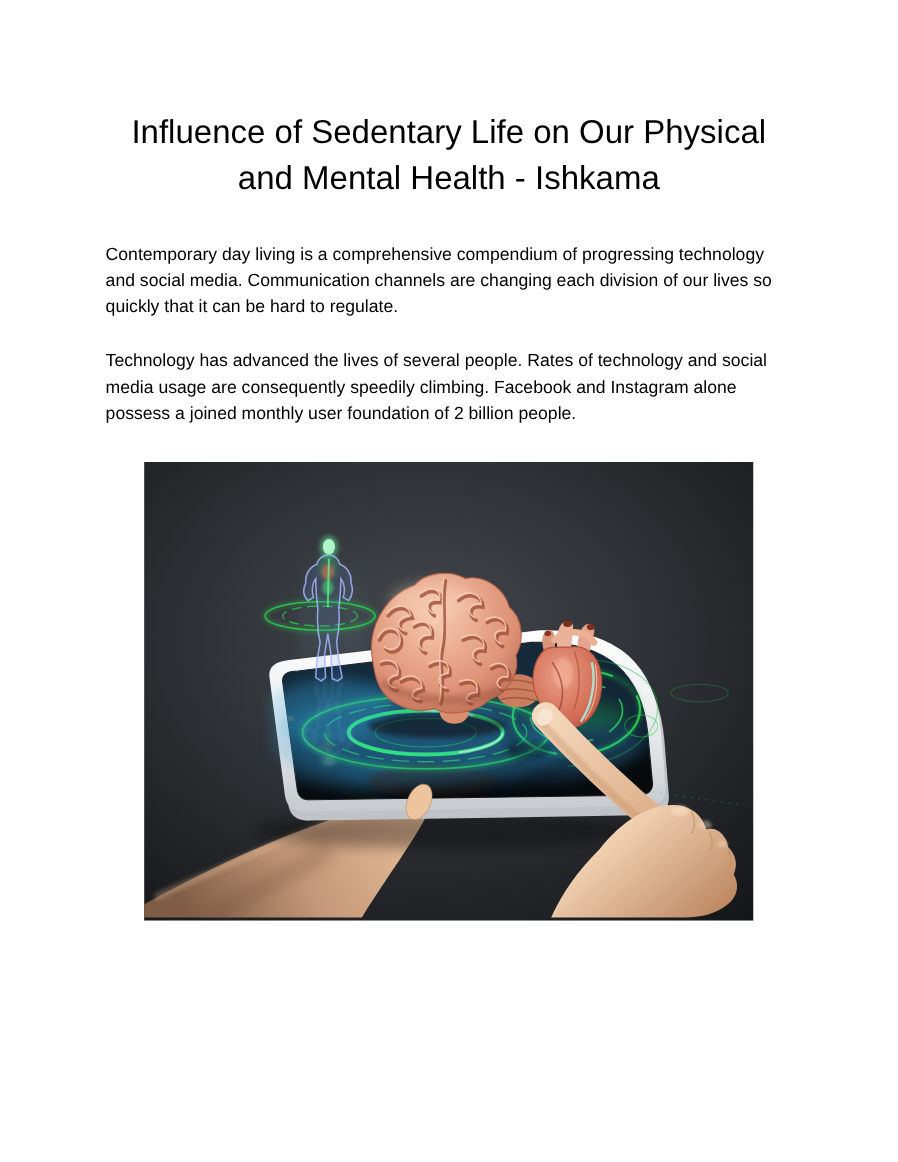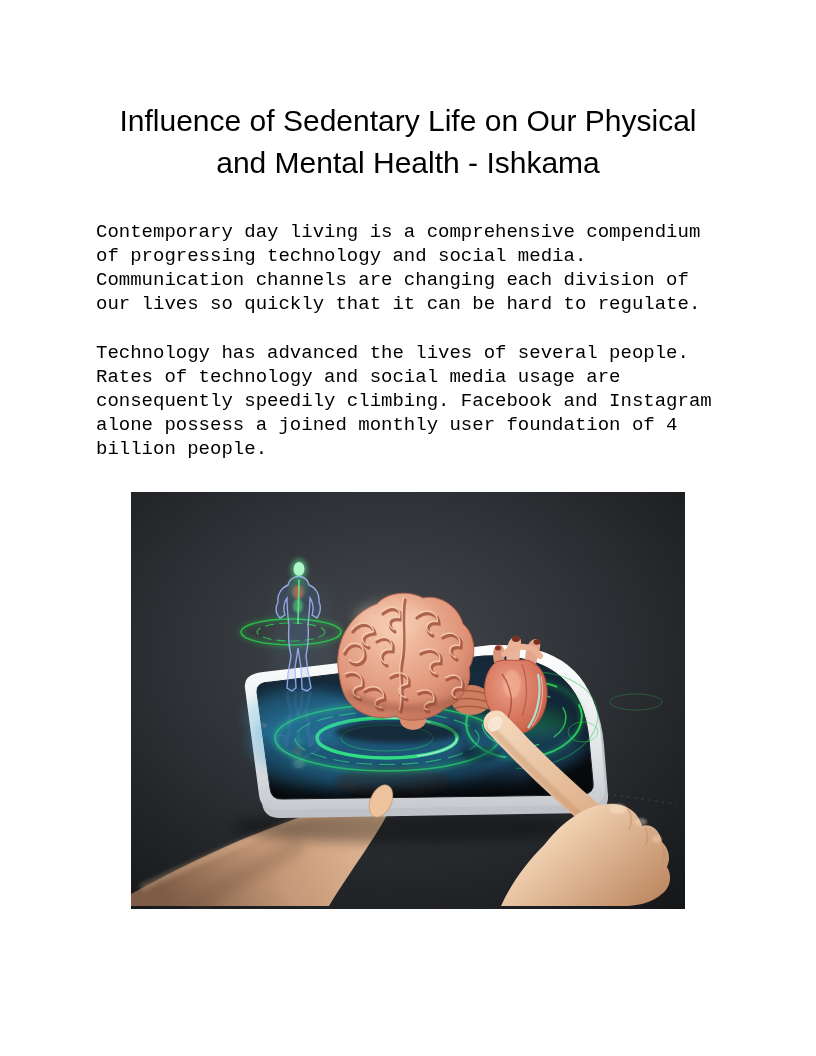--- a/index.html
+++ b/index.html
@@ -19,24 +19,23 @@
   .doc-title {
     margin: 4px 0 36px 0;
     font-size: 30px;
     line-height: 42px;
     font-weight: 400;
     text-align: center;
     color: #000000;
   }
   .doc-body p {
     margin: 0 0 25px 0;
-    font-size: 19px;
+    font-size: 16px;
     line-height: 24px;
     color: #000000;
-    font-family: Liberation Mono, monospace;
   }
   .doc-link {
     color: #1155cc;
     text-decoration: underline;
     cursor: pointer;
   }
   figure.hero {
     margin: 31px auto 0 auto;
     width: 554px;
     height: 417px;
@@ -46,21 +45,21 @@
 </style>
 </head>
 <body>
 
 <div class="page">
 
   <h1 class="doc-title">Influence of Sedentary Life on Our Physical and Mental Health - Ishkama</h1>
 
   <div class="doc-body">
     <p>Contemporary day living is a comprehensive compendium of progressing technology and social media. Communication channels are changing each division of our lives so quickly that it can be hard to regulate.</p>
-    <p>Technology has advanced the lives of several people. Rates of technology and social media usage are consequently speedily climbing. Facebook and Instagram alone possess a joined monthly user foundation of 4 billion people.</p>
+    <p>Technology has advanced the lives of several people. Rates of technology and social media usage are consequently speedily climbing. Facebook and Instagram alone possess a joined monthly user foundation of 2 billion people.</p>
   </div>
 
   <figure class="hero" aria-label="Hands holding a tablet that projects holograms of a human body, a brain and a heart surrounded by green HUD rings, with a finger touching the screen">
     <svg width="554" height="417" viewBox="0 0 554 417" xmlns="http://www.w3.org/2000/svg">
       <defs>
         <radialGradient id="bgGrad" cx="0.46" cy="0.38" r="0.85">
           <stop offset="0" stop-color="#44484d"></stop>
           <stop offset="0.45" stop-color="#2e3135"></stop>
           <stop offset="1" stop-color="#121416"></stop>
         </radialGradient>

